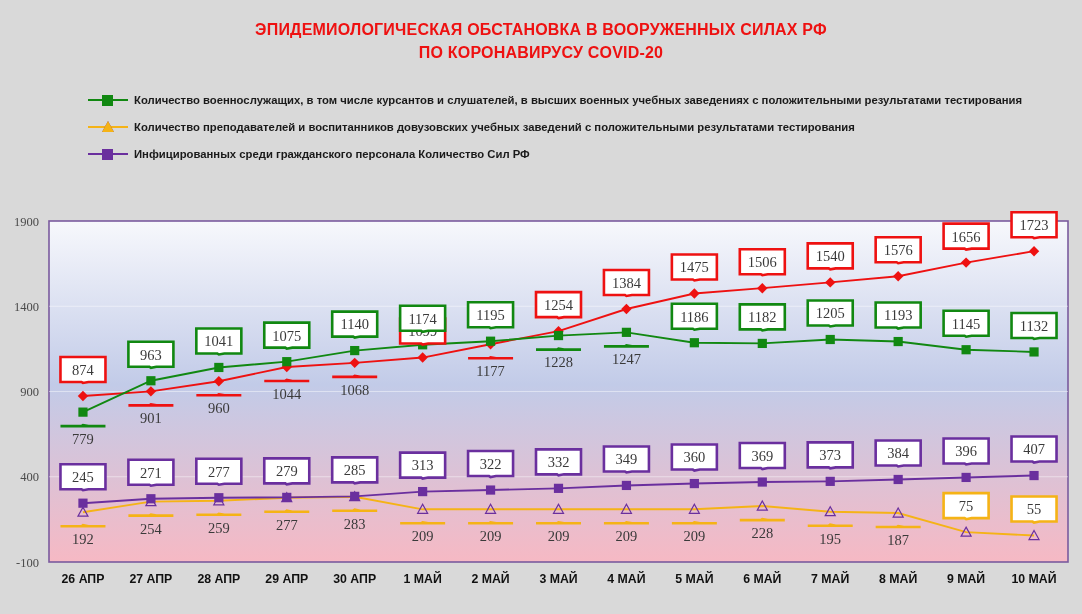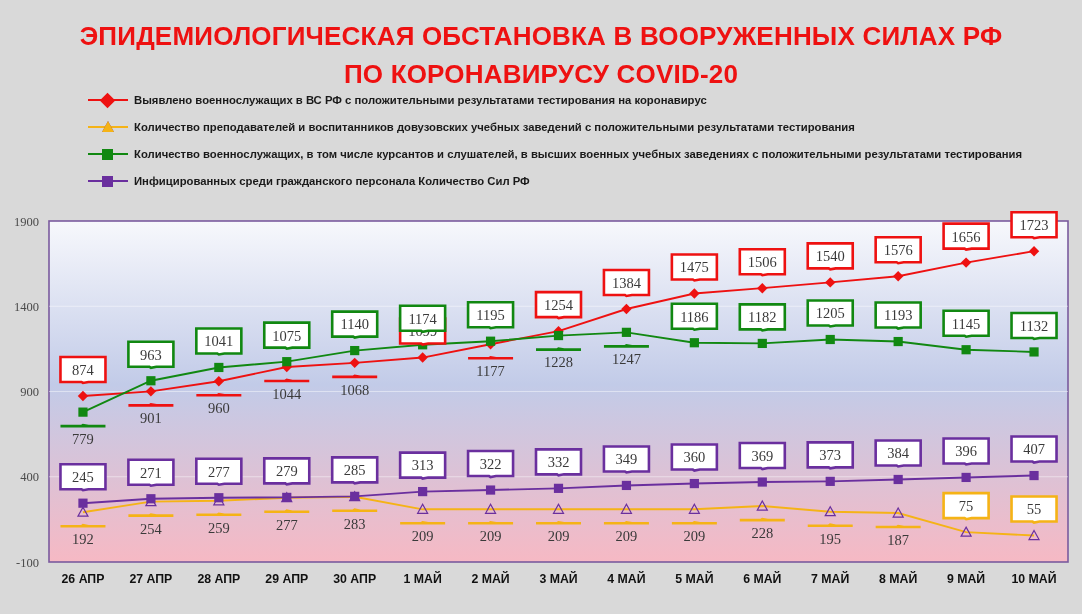--- a/index.html
+++ b/index.html
@@ -8,21 +8,21 @@
     background:#d9d9d9;
     font-family:"Liberation Sans", sans-serif;
     overflow:hidden;
     position:relative;
   }
   #title-block{
     text-align:center;
     padding-top:18px;
     color:#ee1111;
     font-weight:bold;
-    font-size:26px;
+    font-size:16px;
     letter-spacing:.2px;
     line-height:1.45;
   }
   #title-block div{white-space:nowrap;}
   #legend{
     position:absolute;
     left:88px;top:86px;
     width:980px;
   }
   .legend-row{
@@ -78,38 +78,31 @@
 <body>
 
 <div id="title-block">
   <div>ЭПИДЕМИОЛОГИЧЕСКАЯ ОБСТАНОВКА В ВООРУЖЕННЫХ СИЛАХ РФ</div>
   <div>ПО КОРОНАВИРУСУ COVID-20</div>
 </div>
 
 <div id="legend">
     <div class="legend-row">
       <span class="legend-mark">
-        <span class="ln" style="background: rgb(238, 17, 17);"></span>
-        <span class="mk lm-diamond" style="background: rgb(238, 17, 17);"></span>
+        <span class="ln" style="background: rgb(17, 136, 17);"></span>
+        <span class="mk" style="background: rgb(17, 136, 17);"></span>
       </span>
-      <span class="legend-text">Выявлено военнослужащих в ВС РФ с положительными результатами тестирования на коронавирус</span>
+      <span class="legend-text">Количество военнослужащих, в том числе курсантов и слушателей, в высших военных учебных заведениях с положительными результатами тестирования</span>
     </div>
     <div class="legend-row">
       <span class="legend-mark">
         <span class="ln" style="background: rgb(245, 179, 22);"></span>
         <span class="mk" style="width: 0px; height: 0px; border-left: 6px solid transparent; border-right: 6px solid transparent; border-bottom: 11px solid rgb(245, 179, 22); top: 1px; filter: drop-shadow(rgb(106, 47, 158) 0px 0px 0.6px);"></span>
       </span>
       <span class="legend-text">Количество преподавателей и воспитанников довузовских учебных заведений с положительными результатами тестирования</span>
-    </div>
-    <div class="legend-row">
-      <span class="legend-mark">
-        <span class="ln" style="background: rgb(17, 136, 17);"></span>
-        <span class="mk" style="background: rgb(17, 136, 17);"></span>
-      </span>
-      <span class="legend-text">Количество военнослужащих, в том числе курсантов и слушателей, в высших военных учебных заведениях с положительными результатами тестирования</span>
     </div>
     <div class="legend-row">
       <span class="legend-mark">
         <span class="ln" style="background: rgb(106, 47, 158);"></span>
         <span class="mk" style="background: rgb(106, 47, 158);"></span>
       </span>
       <span class="legend-text">Инфицированных среди гражданского персонала Количество Сил РФ</span>
     </div>
   </div>
 

